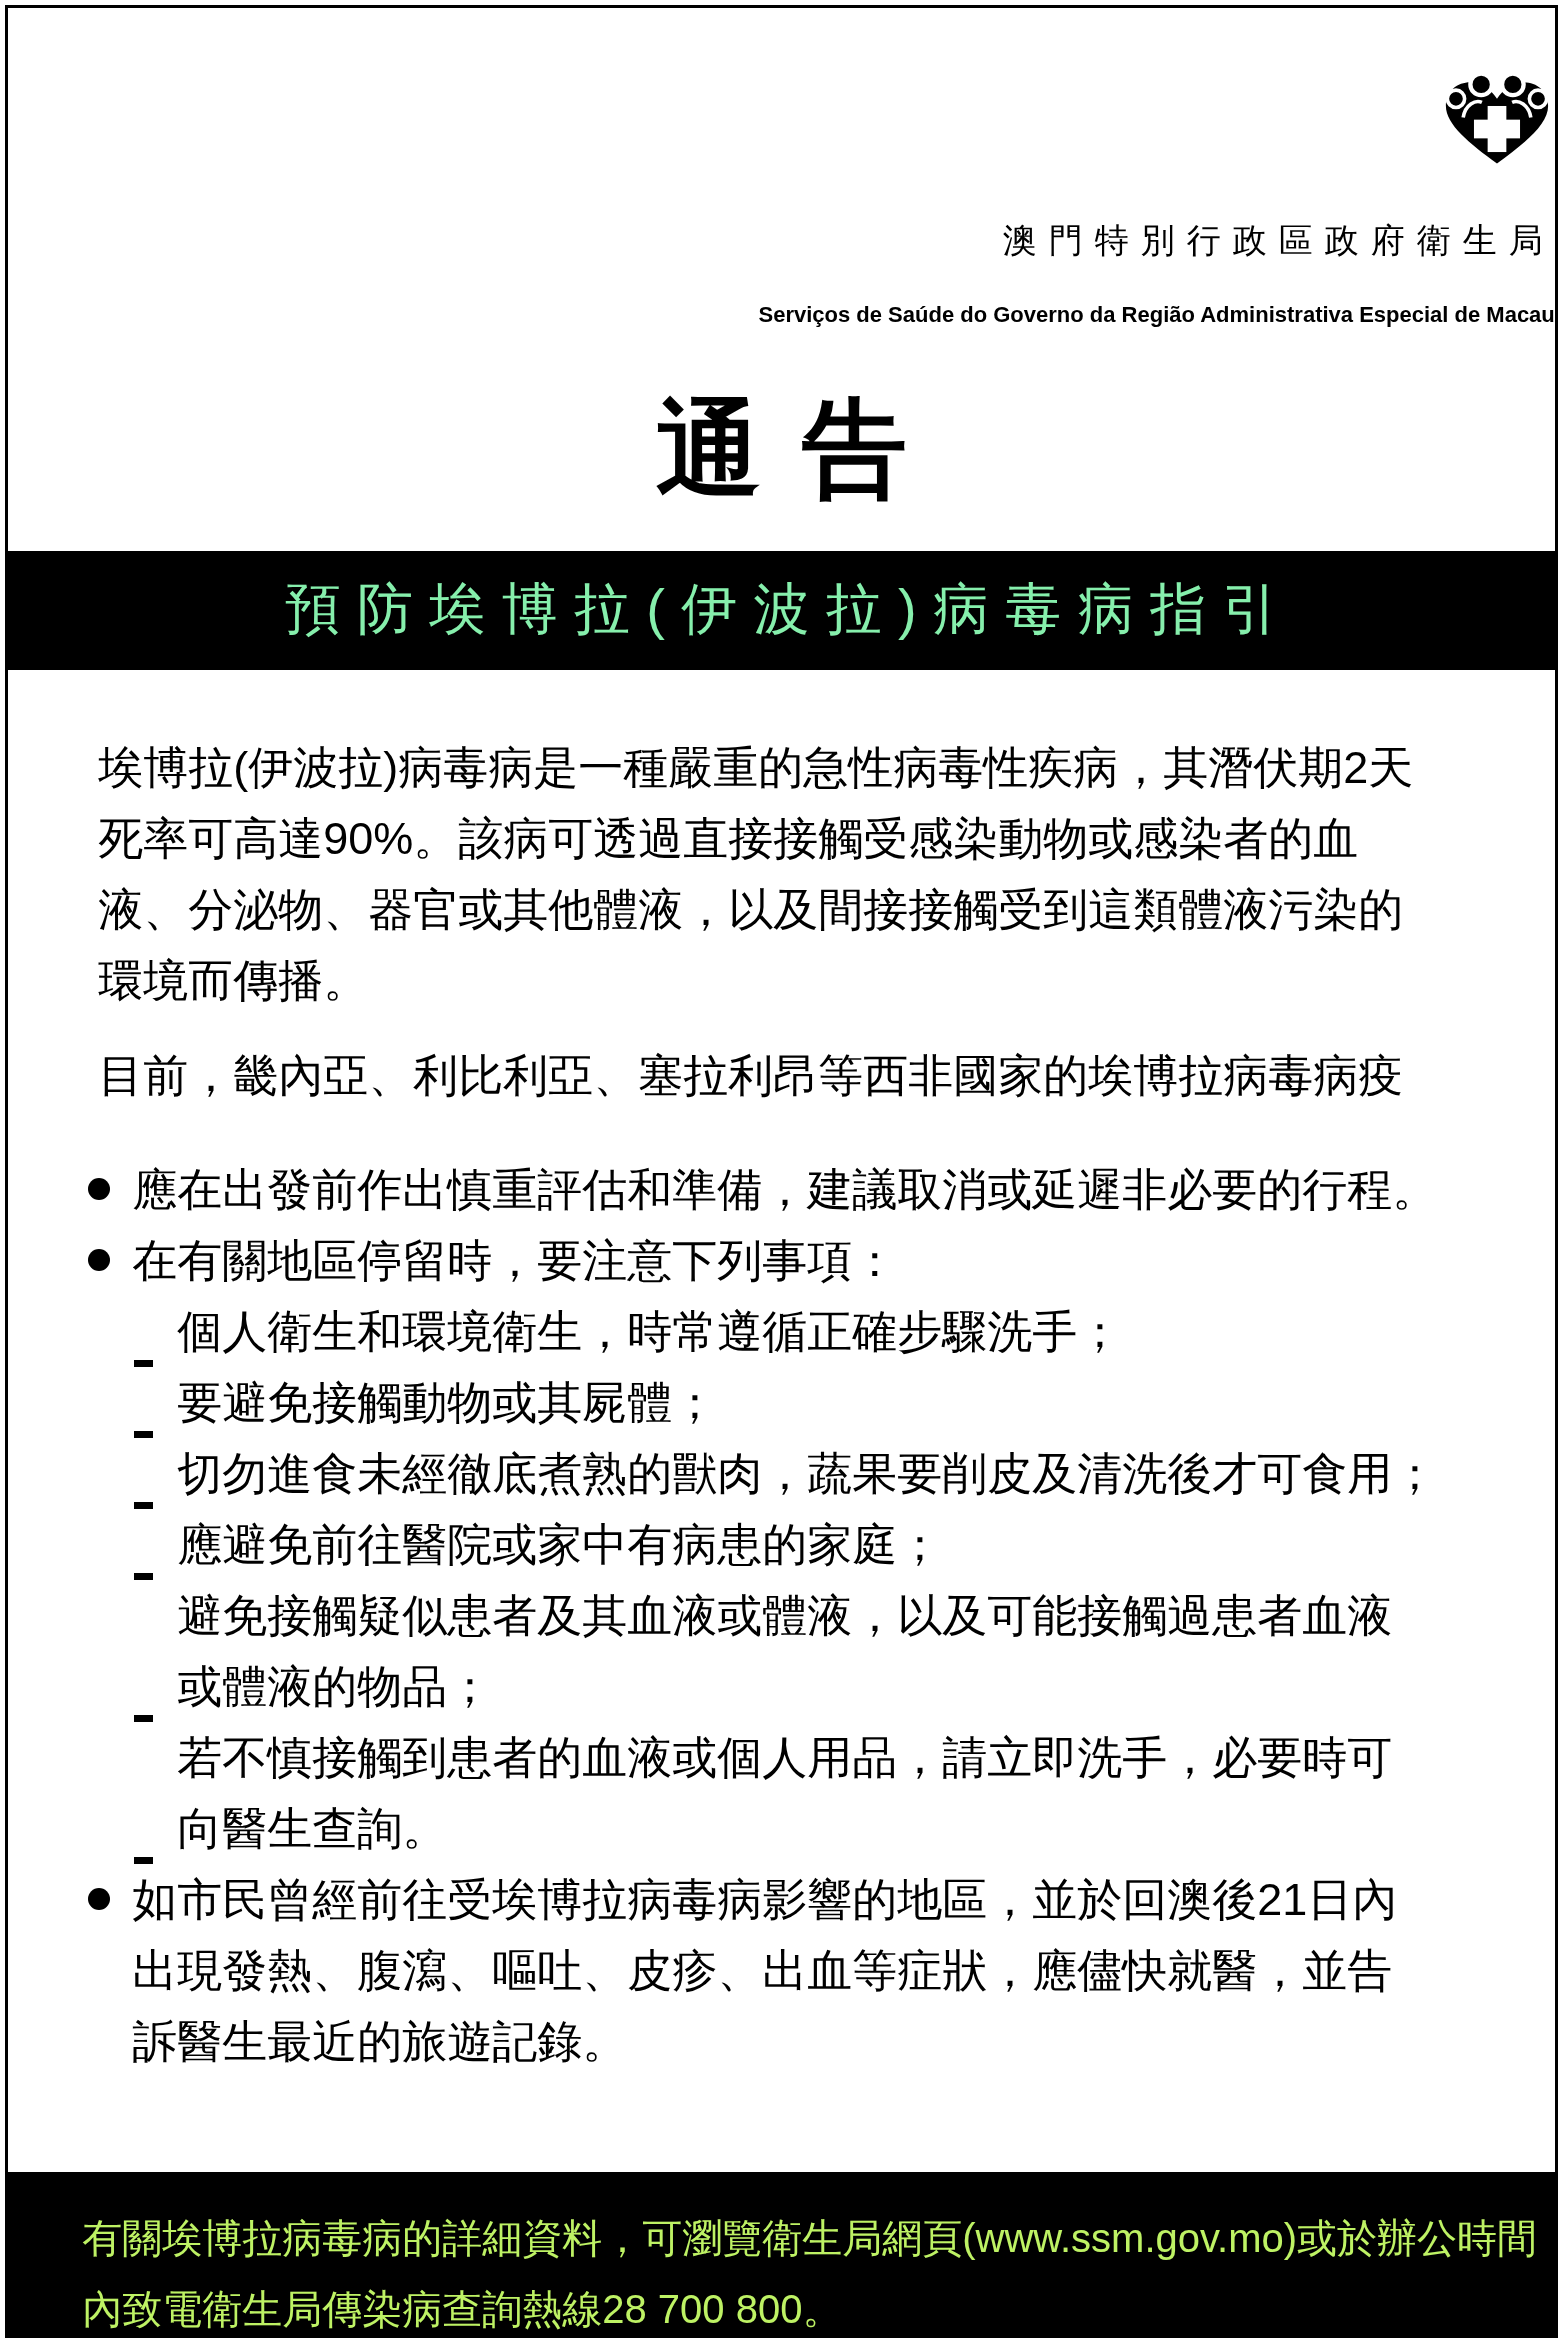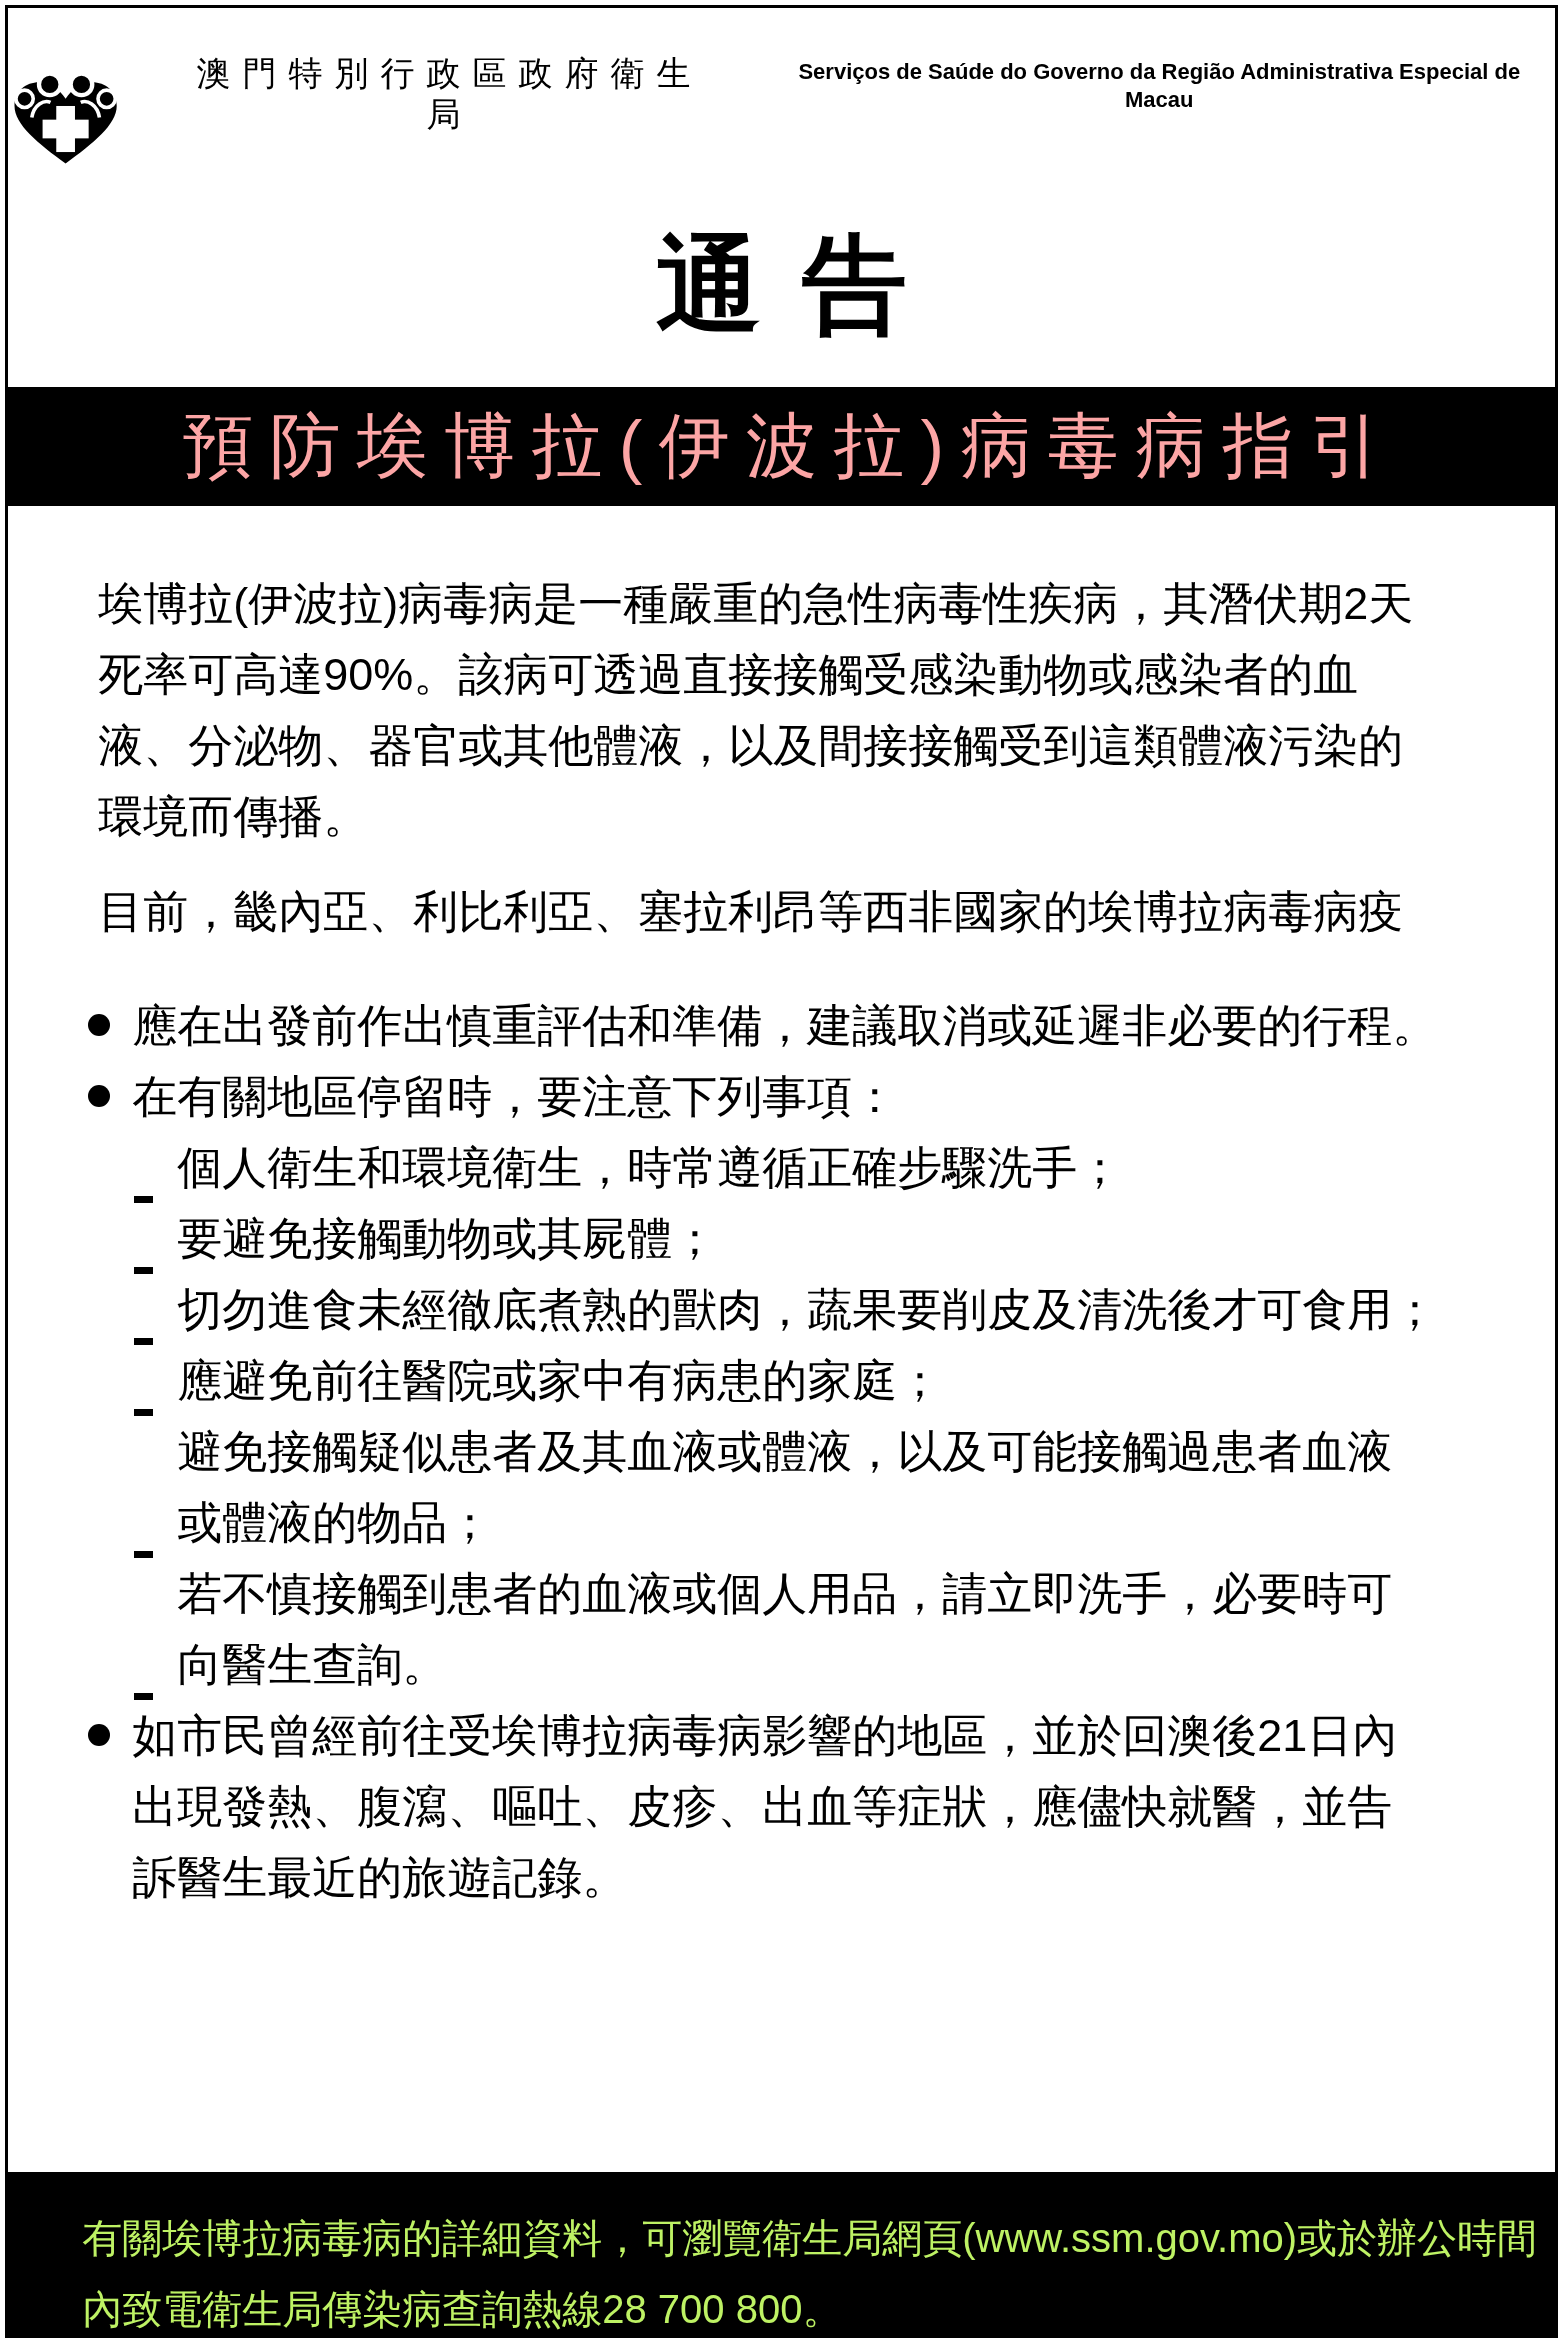--- a/index.html
+++ b/index.html
@@ -6,34 +6,34 @@
   .page{
     width:1563px;height:2342px;background:#ffffff;position:relative;
     font-family:"Liberation Sans",sans-serif;color:#000;box-sizing:border-box;
   }
   .frame{
     position:absolute;left:5.2px;right:5.2px;top:4.5px;bottom:4.5px;
     border:3px solid #000;display:flex;flex-direction:column;
     overflow:hidden;background:#fff;box-sizing:border-box;
   }
   
-  .org-header{display:flex;flex-direction:row;align-items:center;gap:40px;}
+  .org-header{display:flex;flex-direction:column;align-items:flex-end;gap:40px;}
   .logo{margin-top:62px;width:116px;height:95px;display:block;}
   .org-zh{margin-top:15px;font-size:34px;line-height:41px;letter-spacing:12px;padding-left:12px;text-align:center;}
   .org-pt{font-size:22px;line-height:28px;font-weight:bold;text-align:center;}
   
   .notice-title{
     margin:67px 0 0 0;font-size:105px;line-height:105px;font-weight:bold;
     text-align:center;letter-spacing:6px;padding-left:6px;
   }
   
   .banner{
-    margin-top:50px;height:119px;background:#000;color:#fca5a5;
+    margin-top:50px;height:119px;background:#000;color:#86efac;
     display:flex;align-items:center;justify-content:center;
-    font-size:71px;letter-spacing:16.3px;padding-left:16.3px;white-space:nowrap;
+    font-size:56px;letter-spacing:16.3px;padding-left:16.3px;white-space:nowrap;
   }
   
   .main{padding:46px 74px 0 74px;font-size:45px;line-height:71px;}
   .para{margin:16px;}
   .para-2{margin-top:24px;}
   .line{display:block;white-space:nowrap;}
   .bullet-list{margin-top:43px;}
   .bullet-item{display:flex;align-items:flex-start;}
   .marker-col{flex:0 0 50px;padding-left:6px;box-sizing:border-box;}
   .bullet-marker{display:block;width:22px;height:22px;border-radius:50%;background:#000;margin-top:24px;}

